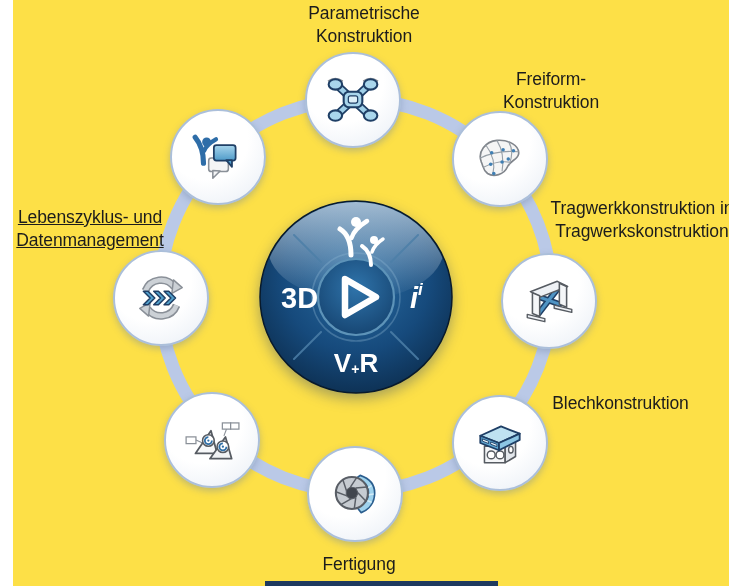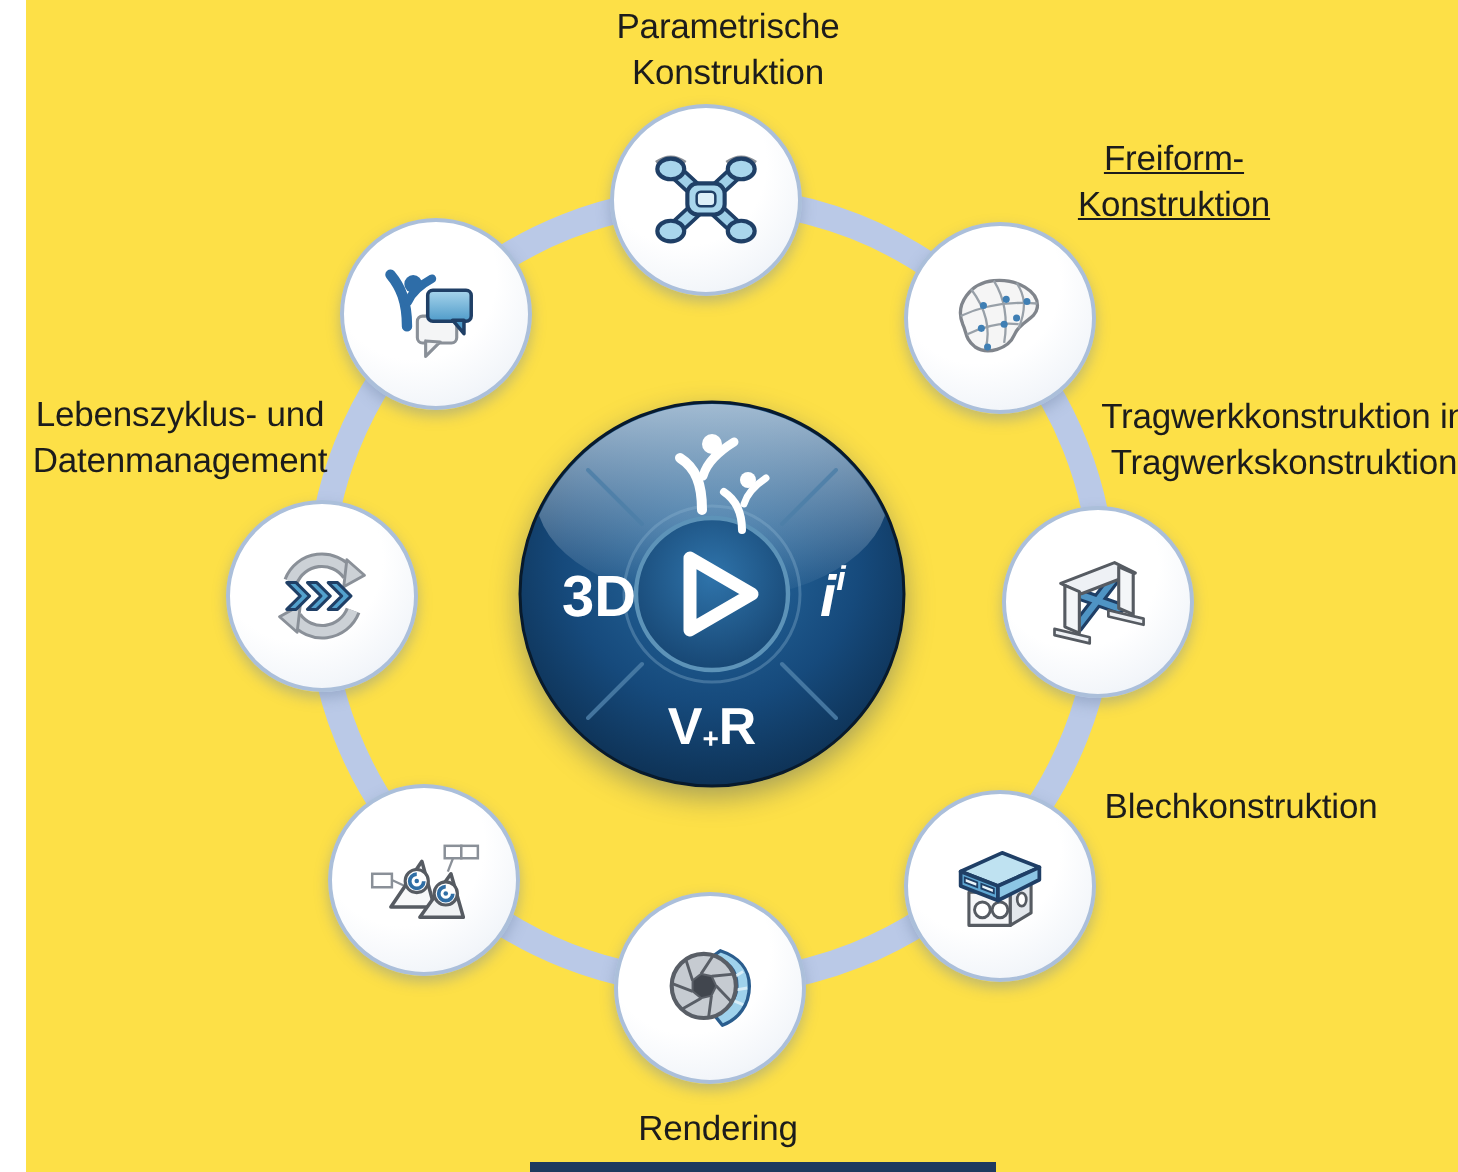--- a/index.html
+++ b/index.html
@@ -44,26 +44,26 @@
     font-size: 17.5px;
     line-height: 1.32;
     color: #1c1c1c;
     font-weight: 500;
     text-align: center;
     white-space: pre-line;
     letter-spacing: -0.1px;
     z-index: 2;
   }
   .label-top          { left: 223px; top: 2px;   width: 256px; }
-  .label-top-right    { left: 474px; top: 68px;  width: 200px; text-decoration: underline; }
+  .label-top-right    { left: 438px; top: 68px;  width: 200px; }
   .label-right        { left: 529px; top: 197px; width: 200px; }
   .label-bottom-right { left: 505px; top: 392px; width: 205px; }
   .label-bottom       { left: 266px; top: 553px; width: 160px; }
   .label-bottom-left  { left: 10px;  top: 377px; width: 178px; }
-  .label-left         { left: 0px;   top: 196px; width: 154px; }
+  .label-left         { left: 0px;   top: 206px; width: 154px; text-decoration: underline; }
   .label-top-left     { left: 41px;  top: 85px;  width: 200px; }
   .compass {
     position: absolute;
     left: 244px; top: 198px;
     z-index: 4;
     filter: drop-shadow(0 5px 7px rgba(60,80,110,.45));
   }
   .footer-bar {
     position: absolute;
     left: 252px; top: 581px;
@@ -79,21 +79,21 @@
 
   <div class="ring"></div>
 
   <div class="label label-top">Parametrische
 Konstruktion</div>
   <div class="label label-top-right">Freiform-
 Konstruktion</div>
   <div class="label label-right">Tragwerkkonstruktion in
 Tragwerkskonstruktion</div>
   <div class="label label-bottom-right">Blechkonstruktion</div>
-  <div class="label label-bottom">Rendering</div>
+  <div class="label label-bottom">Fertigung</div>
   <div class="label label-left">Lebenszyklus- und
 Datenmanagement</div>
 
   <div class="node pos-top">
     <svg viewBox="0 0 56 56" width="58" height="58">
       <path d="M14 15 L42 41" stroke="#1f3f66" stroke-width="8" stroke-linecap="round" fill="none"></path>
       <path d="M42 15 L14 41" stroke="#1f3f66" stroke-width="8" stroke-linecap="round" fill="none"></path>
       <path d="M14 15 L42 41" stroke="#9fcfe8" stroke-width="4.5" stroke-linecap="round" fill="none"></path>
       <path d="M42 15 L14 41" stroke="#9fcfe8" stroke-width="4.5" stroke-linecap="round" fill="none"></path>
       <path d="M4 10 Q11 5 18 10" stroke="#8b9097" stroke-width="2" fill="none"></path>

